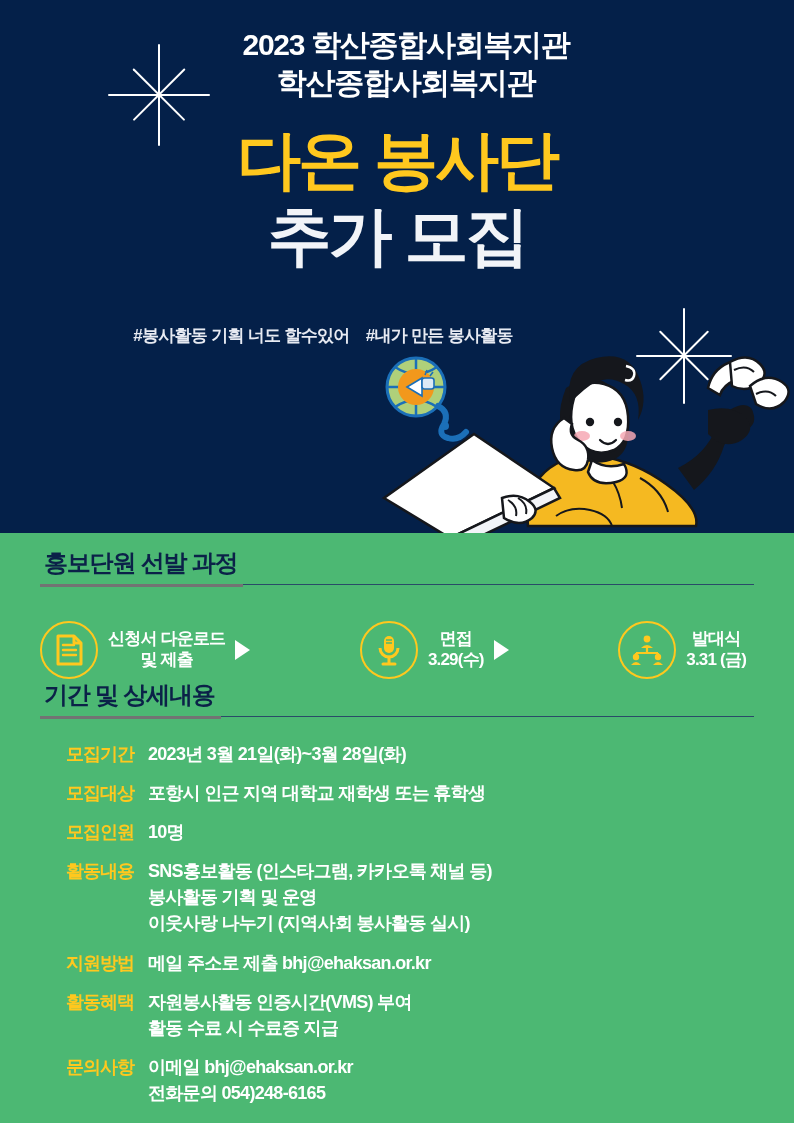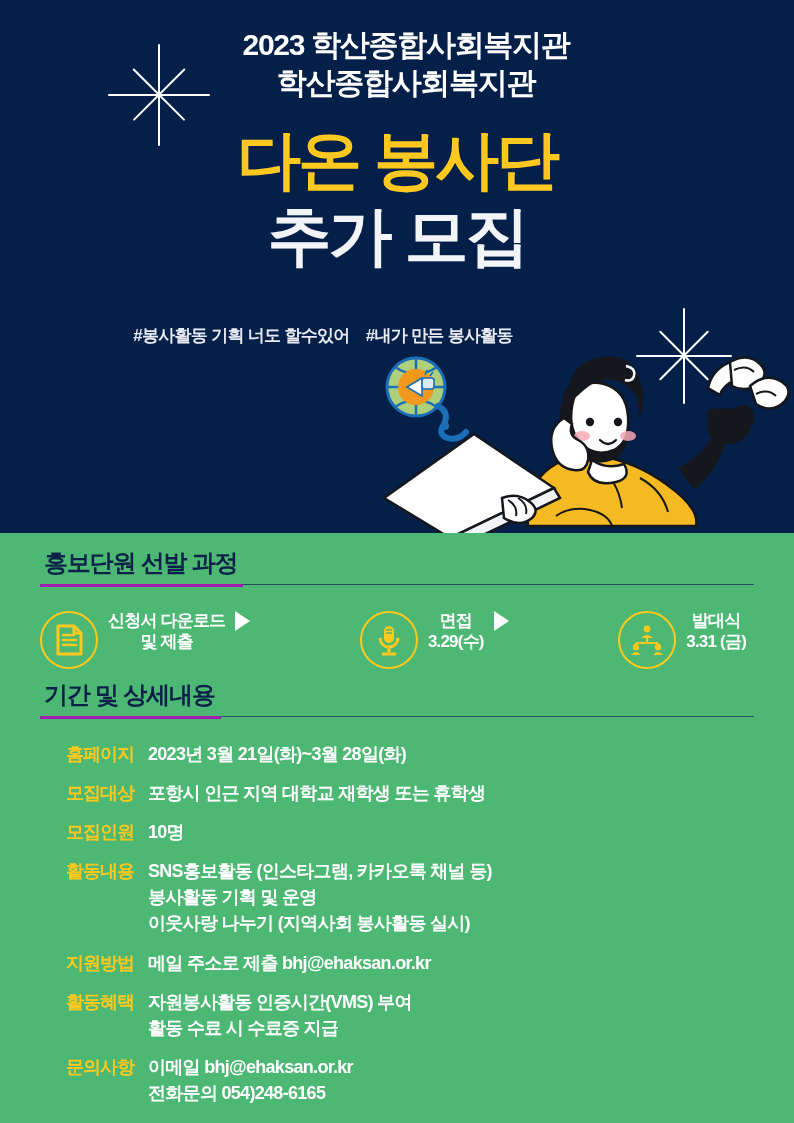--- a/index.html
+++ b/index.html
@@ -55,30 +55,30 @@
   .green {
     position:absolute; left:0; top:533px; width:794px; height:590px;
     background:#4CB873;
   }
   .sec-head {
     position:absolute; display:flex; align-items:flex-end; width:714px; left:40px;
   }
   .sec-head h2 {
     color:#0B2148; font-size:24px; font-weight:bold; letter-spacing:-1.2px;
     white-space:nowrap; padding:0 6px 5px 4px;
-    border-bottom:3px solid #a21caf;
+    border-bottom:3px solid #737373;
   }
   .sec-head .rule {
     flex:1; height:1px; background:#2A4A68; margin-bottom:2px;
   }
 
   
   .steps {
     position:absolute; left:40px; top:78px; width:716px; height:78px;
-    display:flex; 
+    display:flex; align-items:center;
   }
   .circ {
     width:58px; height:58px; border-radius:50%;
     border:2.5px solid #FFC81E; flex:0 0 auto;
     display:flex; align-items:center; justify-content:center;
   }
   .stext {
     color:#ffffff; font-size:17px; font-weight:bold; line-height:1.22;
     letter-spacing:-0.8px; text-align:center; padding:0 10px;
     flex:0 0 auto; white-space:nowrap;
@@ -254,21 +254,21 @@
     </div>
 
     <div class="sec-head" style="top:146px;text-align:right;">
       <h2>기간 및 상세내용</h2>
       <div class="rule"></div>
     </div>
 
     <div class="details" style="top:208px;">
 
       <div class="row">
-        <div class="lab">홈페이지</div>
+        <div class="lab">모집기간</div>
         <div class="val">
           <div>2023년 3월 21일(화)~3월 28일(화)</div>
         </div>
       </div>
 
       <div class="row">
         <div class="lab">모집대상</div>
         <div class="val">
           <div>포항시 인근 지역 대학교 재학생 또는 휴학생</div>
         </div>

